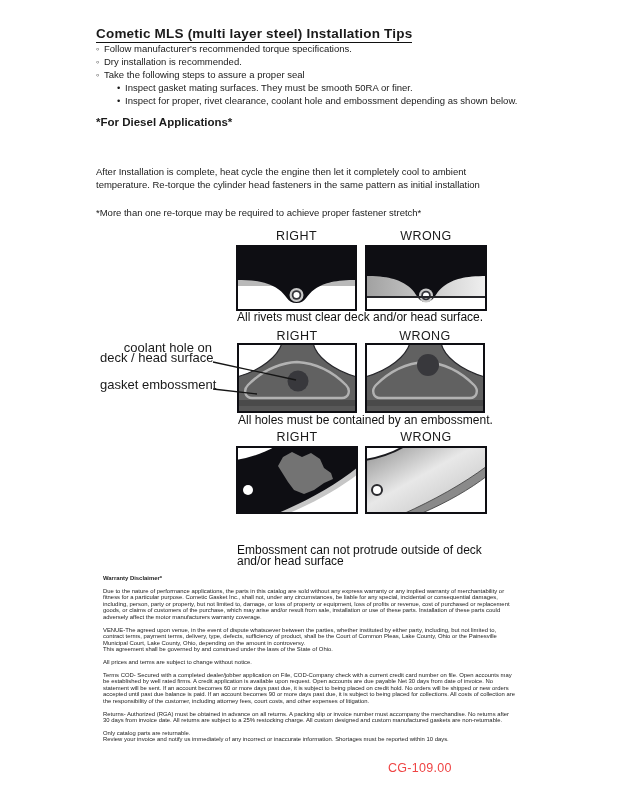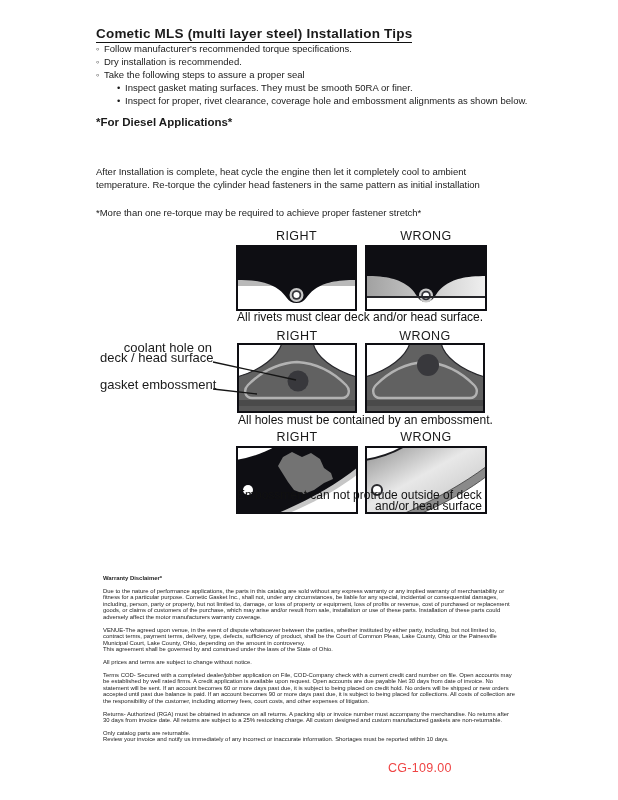--- a/index.html
+++ b/index.html
@@ -46,21 +46,21 @@
     <div class="tip lvl1">
         <span class="marker">◦</span>
         <span>Take the following steps to assure a proper seal</span>
       </div>
     <div class="tip lvl2">
         <span class="marker">•</span>
         <span>Inspect gasket mating surfaces.  They must be smooth 50RA or finer.</span>
       </div>
     <div class="tip lvl2">
         <span class="marker">•</span>
-        <span>Inspect for proper, rivet clearance, coverage hole and embossment alignments as shown below.</span>
+        <span>Inspect for proper, rivet clearance, coolant hole and embossment depending as shown below.</span>
       </div>
   </div>
 
   <div class="abs h2">*For Diesel Applications*</div>
 
 
   <div class="abs p2">
     <div class="body-line">After Installation is complete, heat cycle the engine then let it completely cool to ambient</div>
     <div class="body-line">temperature. Re-torque the cylinder head fasteners in the same pattern as initial installation</div>
   </div>
@@ -167,21 +167,21 @@
     </defs>
     <rect width="122" height="68" fill="#ffffff"></rect>
     <path d="M40,0 H122 V26 C101,43 73,58 44,68 L0,68 V14 C13,12 27,7.5 40,0 Z" fill="url(#g3)"></path>
     <path d="M40,0 C27,7.5 13,12 0,14" fill="none" stroke="#1a1a1e" stroke-width="2"></path>
     <path d="M122,20 C98,38 69,54 38,68 L55,68 C83,56 105,43 122,30 Z" fill="#8a8a8a" stroke="#3a3a3a" stroke-width=".8"></path>
     <path d="M122,33 C104,47 81,59 59,68 L122,68 Z" fill="#ffffff"></path>
     <circle cx="12" cy="44" r="5" fill="#ffffff" stroke="#2a2a2e" stroke-width="2"></circle>
     <rect x="1" y="1" width="120" height="66" fill="none" stroke="#0e0e13" stroke-width="2"></rect>
   </svg>
 
-  <div class="abs caption" style="left:237px;top:490px;text-align:right;">
+  <div class="abs caption" style="left:237px;top:545px;">
     <div>Embossment can not protrude outside of deck</div>
     <div>and/or head surface</div>
   </div>
 
   <div class="abs legal">
     <div class="lh">Warranty Disclaimer*</div>
     <p>Due to the nature of performance applications, the parts in this catalog are sold without any express warranty or any implied warranty of merchantability or fitness for a particular purpose.  Cometic Gasket Inc., shall not, under any circumstances, be liable for any special, incidental or consequential damages, including, person, party or property, but not limited to, damage, or loss of property or equipment, loss of profits or revenue, cost of purchased or replacement goods, or claims of customers of the purchase, which may arise and/or result from sale, installation or use of these parts.  Installation of these parts could adversely affect the motor manufacturers warranty coverage.</p>
     <p class="tight">VENUE-The agreed upon venue, in the event of dispute whatsoever between the parties, whether instituted by either party, including, but not limited to, contract terms, payment terms, delivery, type, defects, sufficiency of product, shall be the Court of Common Pleas, Lake County, Ohio or the Painesville Municipal Court, Lake County, Ohio, depending on the amount in controversy.</p>
     <p>This agreement shall be governed by and construed under the laws of the State of Ohio.</p>
     <p>All prices and terms are subject to change without notice.</p>

